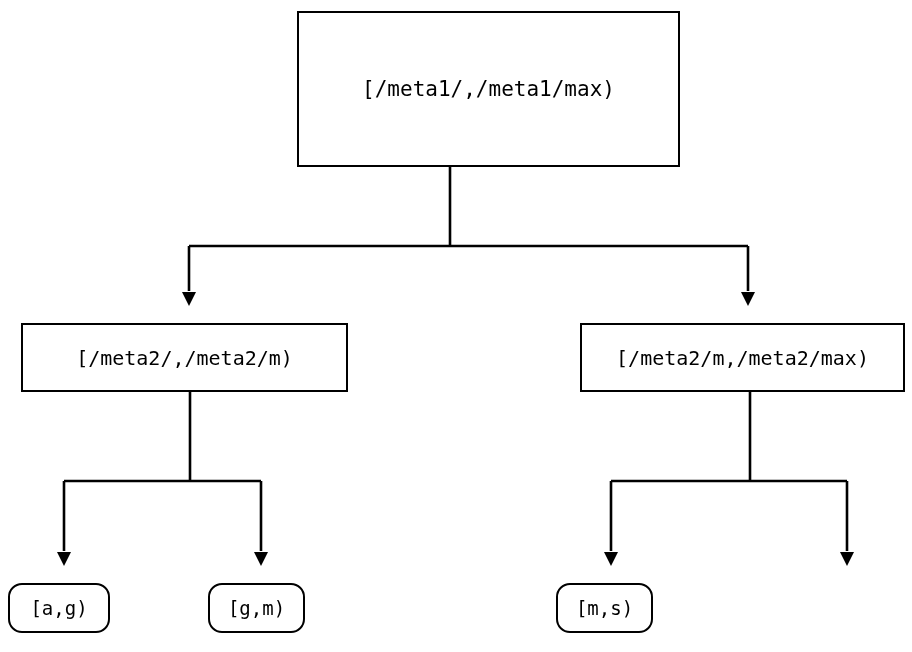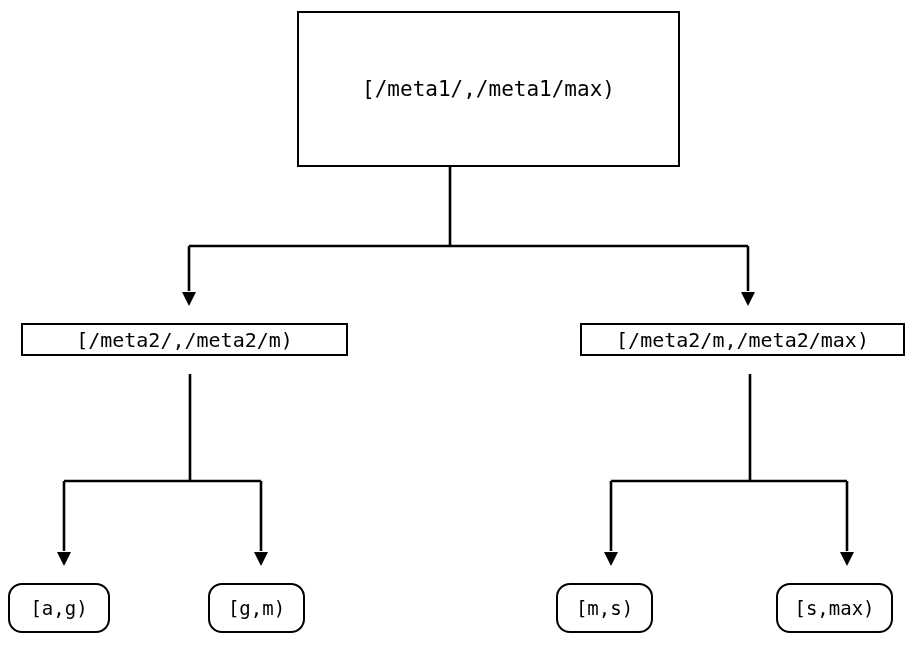--- a/index.html
+++ b/index.html
@@ -38,21 +38,21 @@
   .node-root {
     left: 258px;
     top: 11px;
     width: 383px;
     height: 156px;
     font-size: 21px;
     margin-left: 39px;
   }
   .node-mid {
     top: 323px;
-    height: 33px;
+    height: 69px;
     font-size: 20px;
   }
   .node-mid-left  { left: 21px;  width: 327px; }
   .node-mid-right { left: 580px; width: 325px; align-items: center; }
   .node-leaf {
     top: 583px;
     height: 50px;
     font-size: 19px;
     border-radius: 14px;
   }
@@ -133,17 +133,14 @@
   </div>
 
   <div class="node node-leaf leaf-2">
     <span class="node-label">[m,s)</span>
   </div>
 
   <div class="node node-leaf leaf-1">
     <span class="node-label">[g,m)</span>
   </div>
 
-  <div class="node node-leaf leaf-3">
-    <span class="node-label">[s,max)</span>
-  </div>
 
 </div>
 
 </body></html>

